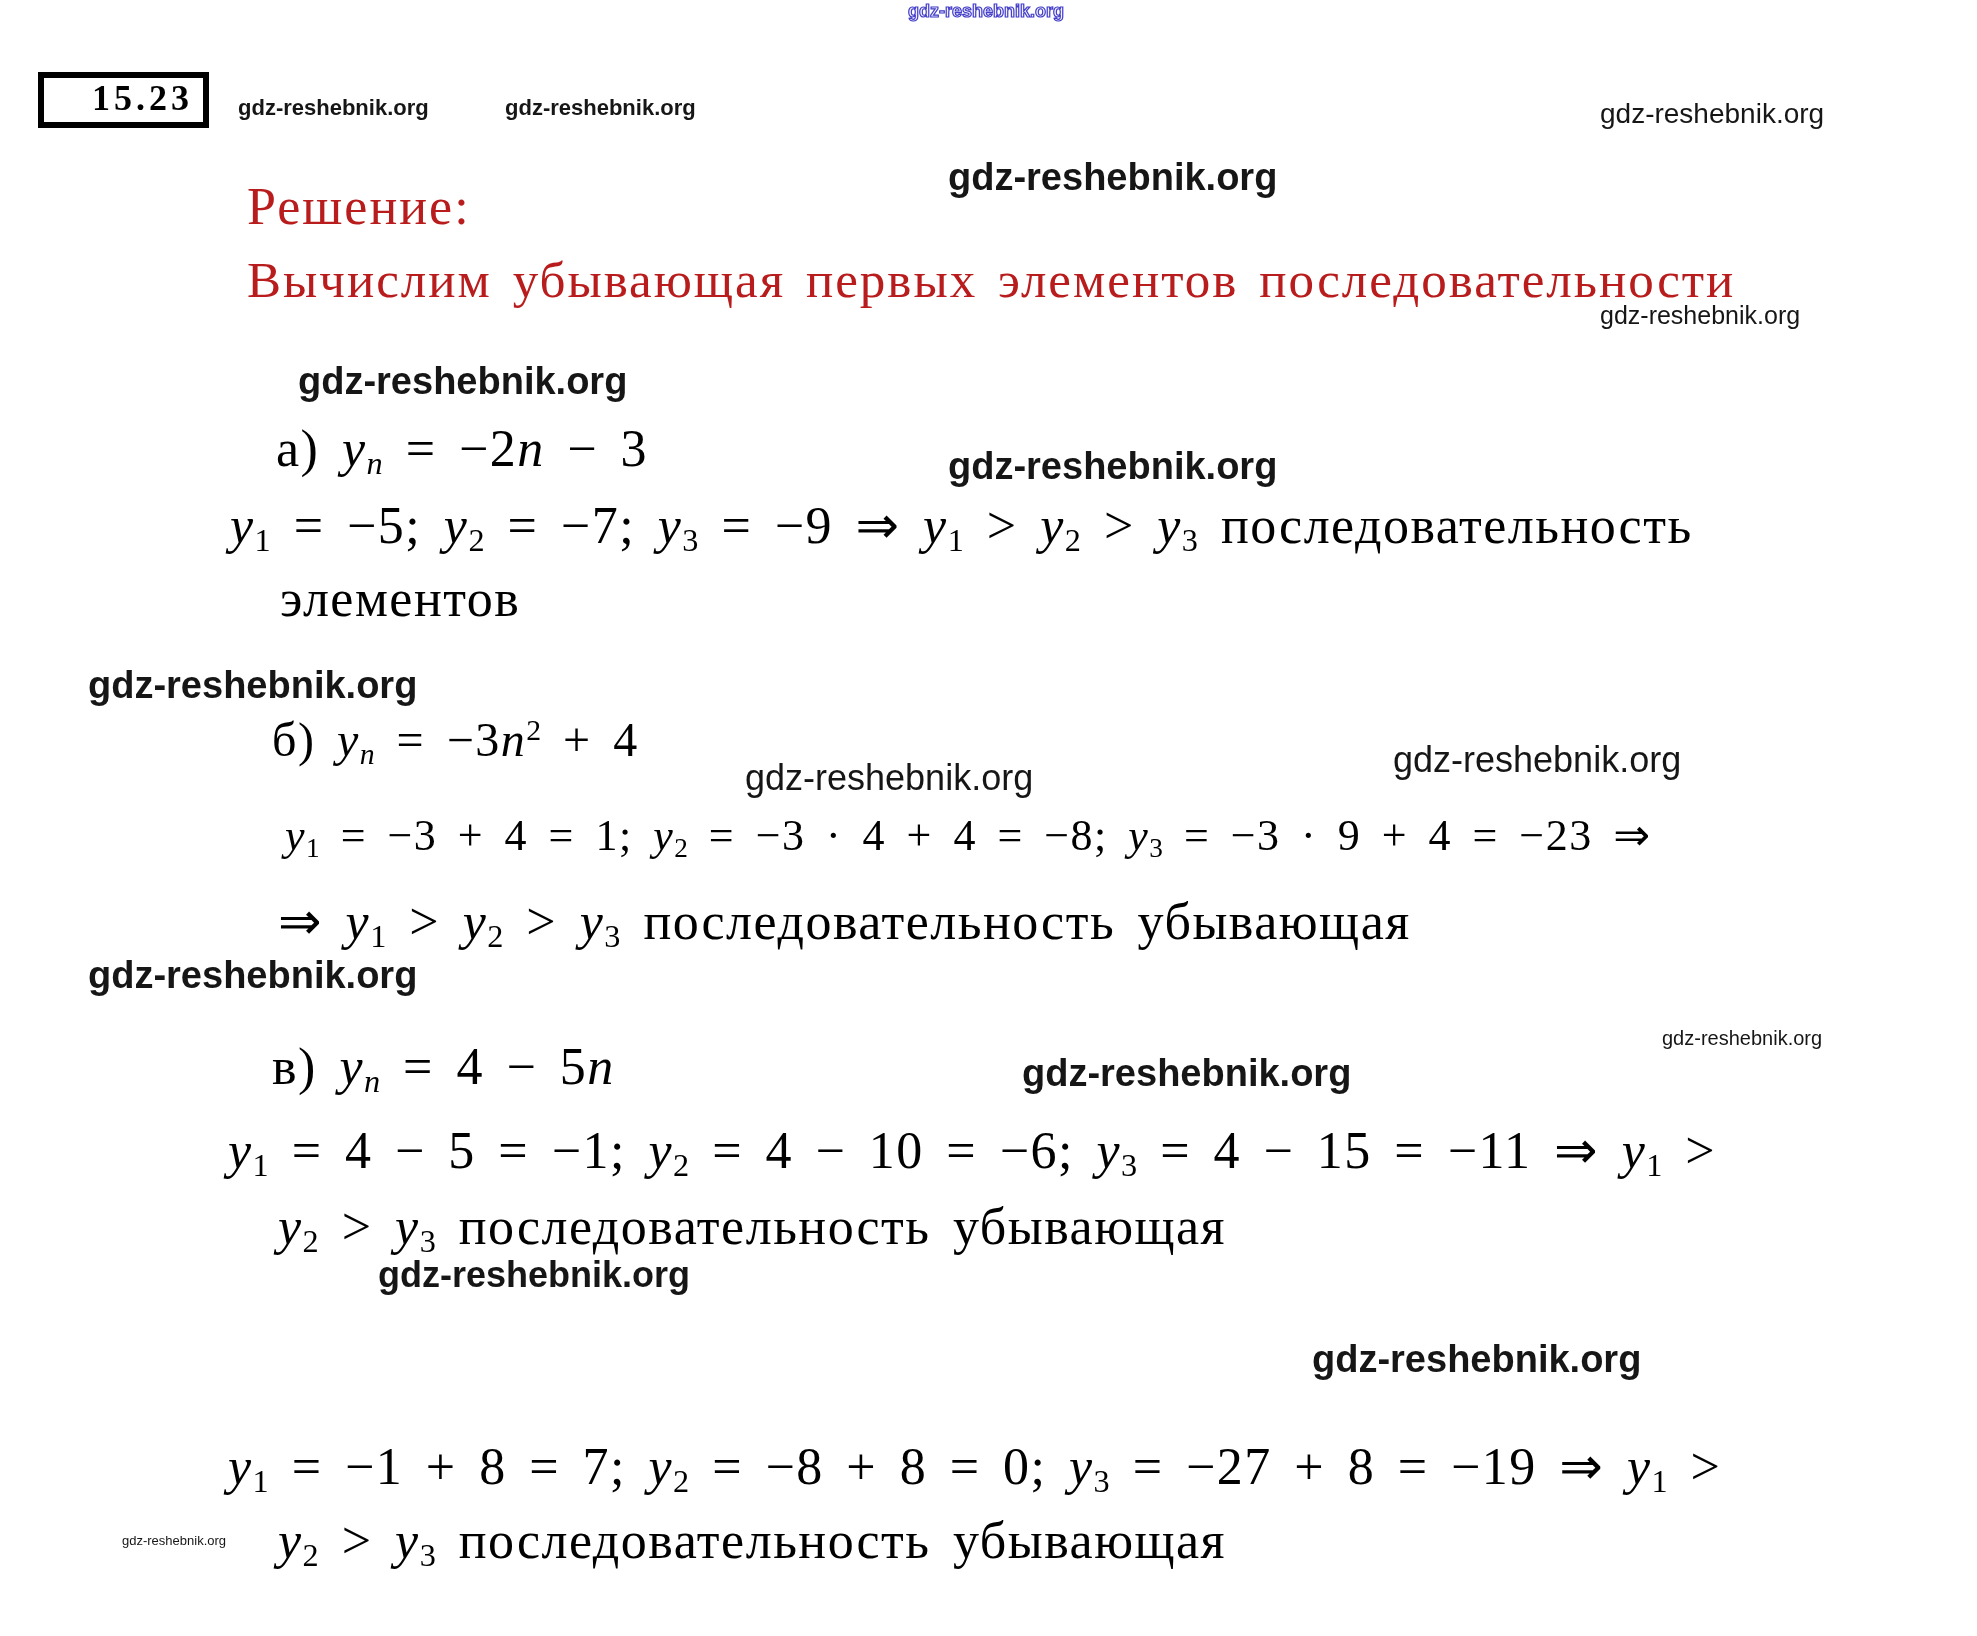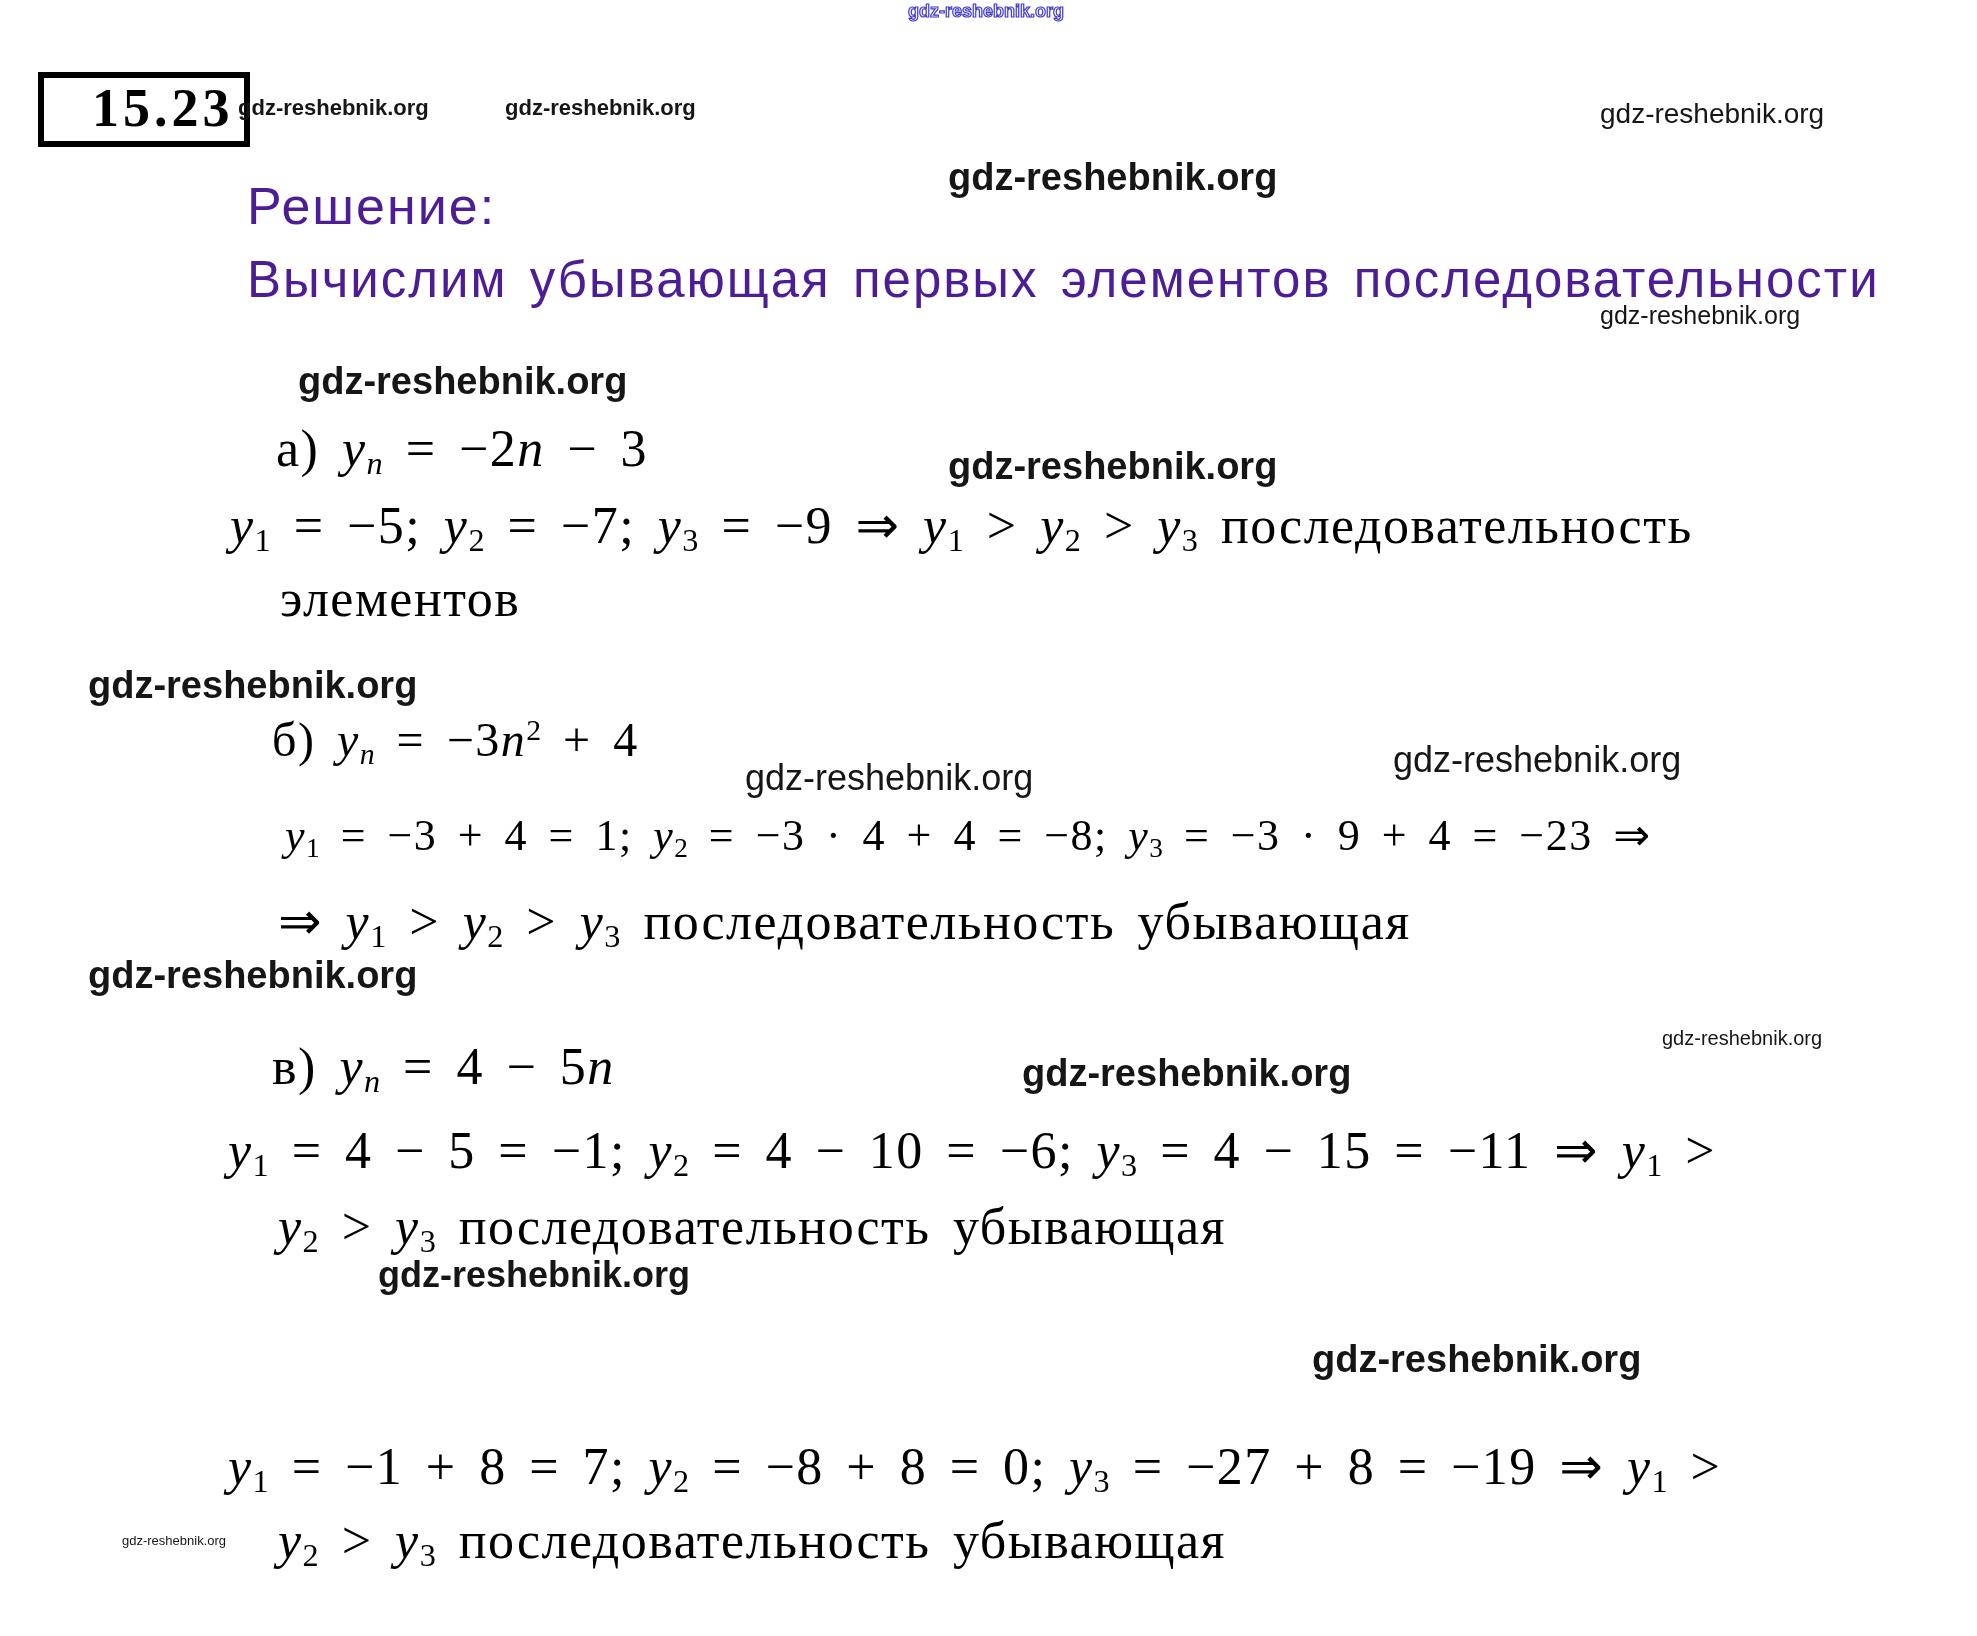--- a/index.html
+++ b/index.html
@@ -6,22 +6,22 @@
   #page{
     position:relative;
     width:1977px;height:1636px;
     background:#ffffff;
     overflow:hidden;
     font-family:"Liberation Serif", serif;
     color:#000000;
   }
   .txt{
     position:absolute;
-    font-family:Liberation Sans, sans-serif;
-    color:#4c1d95;
+    font-family:Liberation Serif, serif;
+    color:#b91c1c;
     white-space:nowrap;
     letter-spacing:2px;
     word-spacing:6px;
     line-height:1.1;
   }
   .math{
     position:absolute;
     font-family:"Liberation Serif", serif;
     color:#000000;
     white-space:nowrap;
@@ -60,21 +60,21 @@
     background:#ffffff;
   }
 </style>
 </head>
 <body>
 
 <div id="page">
 
   <span class="wm-blue" style="left:908px;top:2px;font-size:18px;">gdz-reshebnik.org</span>
 
-  <div class="numbox" style="left:38px;top:72px;font-size:54px;padding-left:48px;">
+  <div class="numbox" style="left:38px;top:72px;font-size:36px;padding-left:48px;">
     <span>15.23</span>
   </div>
 
   <span class="wm" style="left:238px;top:97px;font-size:22px;font-weight:700;">gdz-reshebnik.org</span>
   <span class="wm" style="left:505px;top:97px;font-size:22px;font-weight:600;">gdz-reshebnik.org</span>
   <span class="wm" style="left:1600px;top:100px;font-size:28px;font-weight:400;">gdz-reshebnik.org</span>
 
   <span class="txt" style="left:247px;top:178px;font-size:52px;">Решение:</span>
   <span class="wm" style="left:948px;top:158px;font-size:38px;font-weight:600;">gdz-reshebnik.org</span>
 

